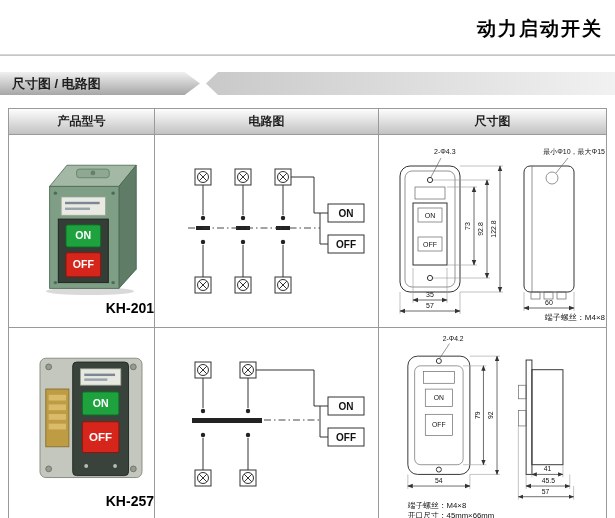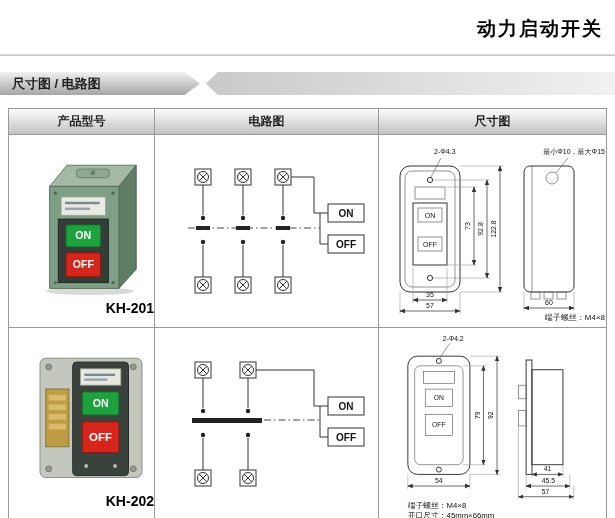--- a/index.html
+++ b/index.html
@@ -220,21 +220,21 @@
             <rect x="58" y="36" width="32" height="2.5" fill="#7c8796"></rect>
             <rect x="58" y="41" width="24" height="2.5" fill="#9aa2ae"></rect>
           </g>
           <rect x="56" y="55" width="38" height="24" rx="2" fill="#1ea23e" stroke="#0c6e24"></rect>
           <text x="75" y="71" text-anchor="middle" font-size="11" font-weight="bold" fill="#fff">ON</text>
           <rect x="56" y="86" width="38" height="32" rx="2" fill="#d6251b" stroke="#8f150e"></rect>
           <text x="75" y="106" text-anchor="middle" font-size="12" font-weight="bold" fill="#fff">OFF</text>
           <circle cx="60" cy="132" r="2" fill="#b8bdb3"></circle>
           <circle cx="90" cy="132" r="2" fill="#b8bdb3"></circle>
         </svg>
-        <div class="caption">KH-202</div>
+        <div class="caption">KH-257</div>
       </div>
 
       <div class="cell">
         <svg width="210" height="148" viewBox="0 0 210 148">
           <defs>
             <g id="t2">
               <rect x="-8" y="-8" width="16" height="16" class="ln"></rect>
               <circle r="5.5" class="ln"></circle>
               <line x1="-3.9" y1="-3.9" x2="3.9" y2="3.9" class="ln"></line>
               <line x1="3.9" y1="-3.9" x2="-3.9" y2="3.9" class="ln"></line>

